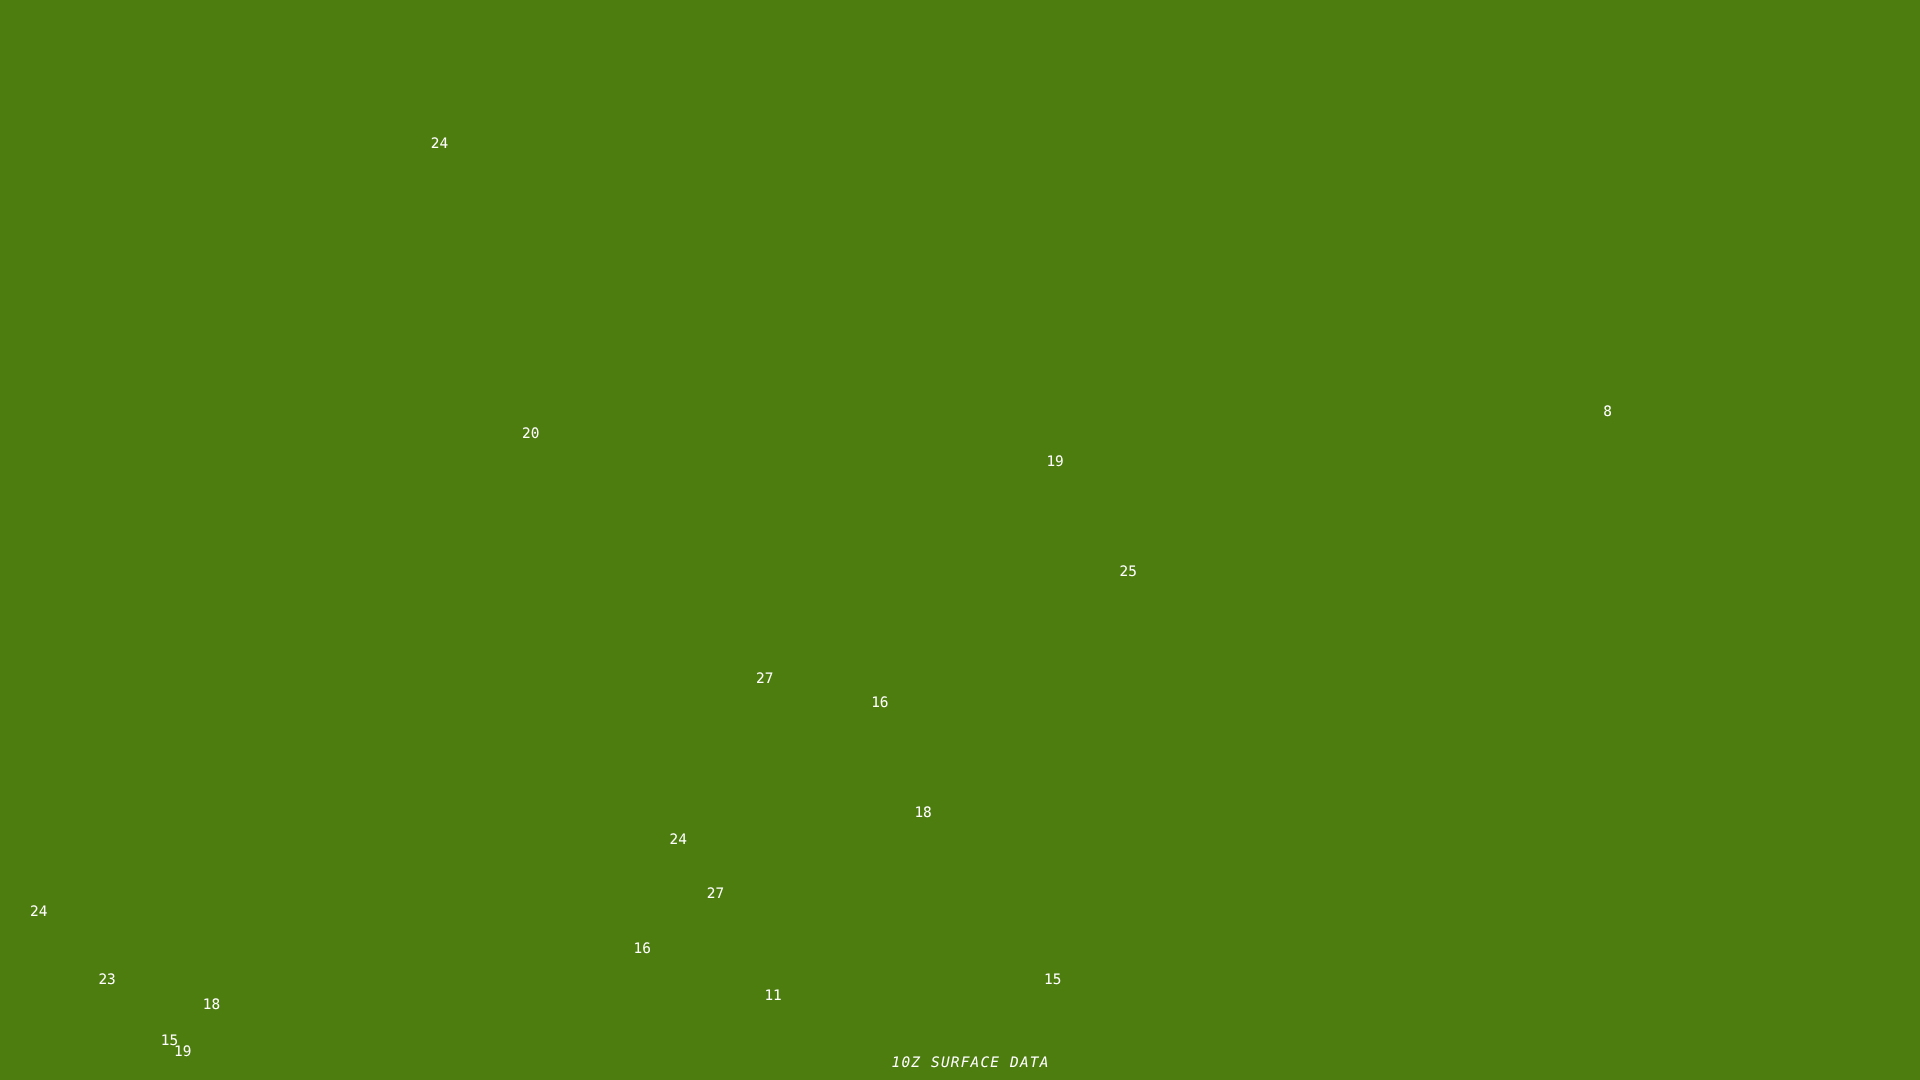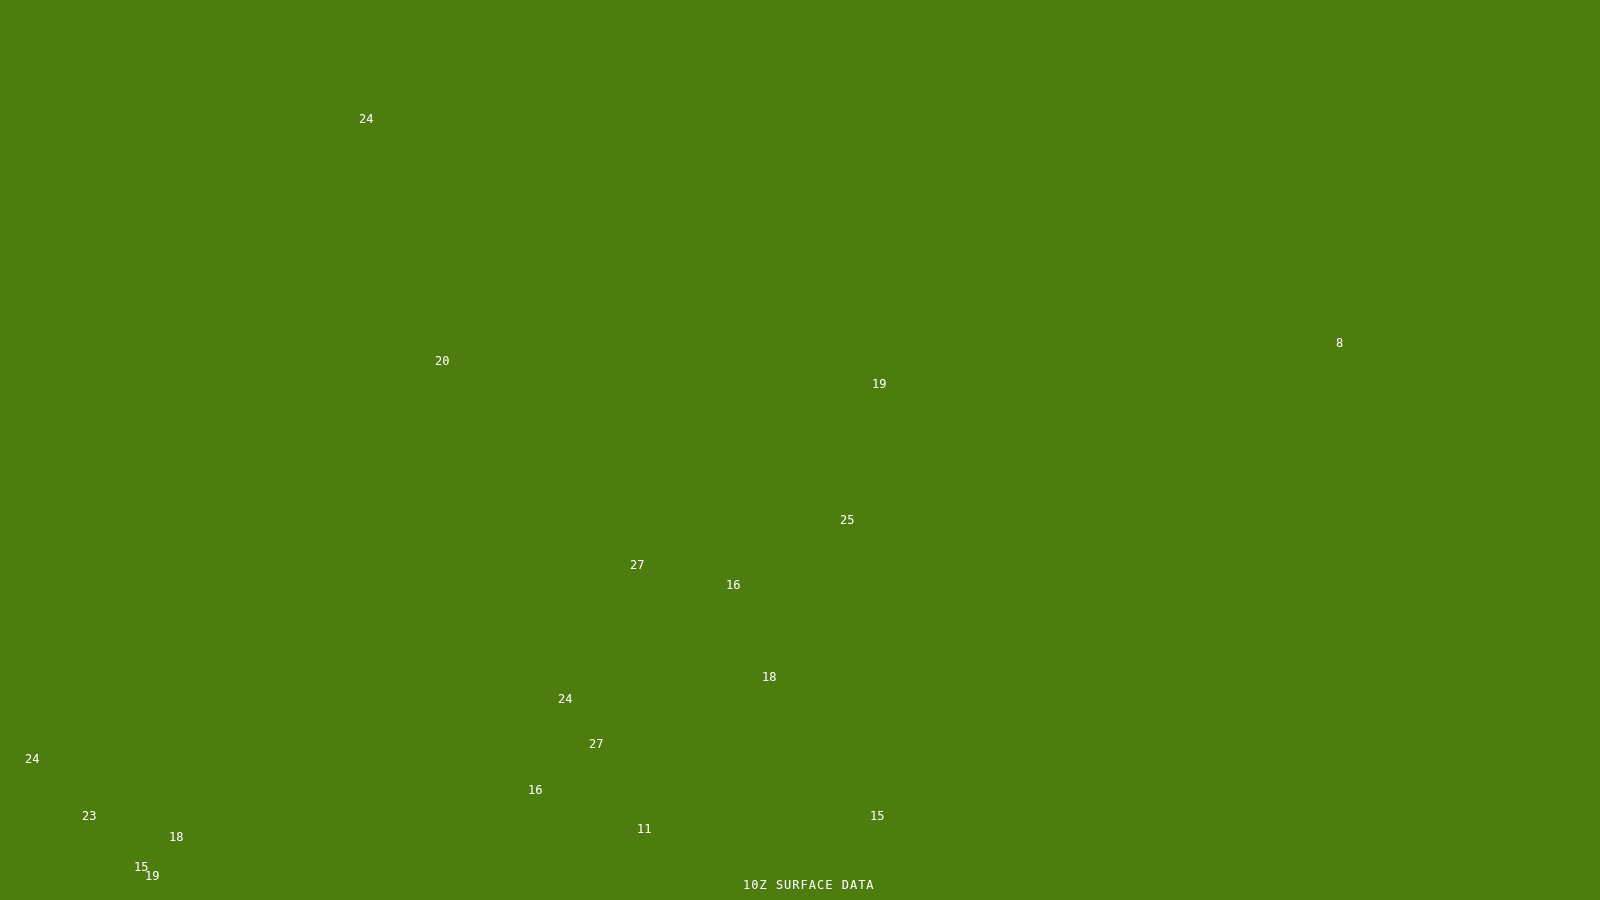--- a/index.html
+++ b/index.html
@@ -25,32 +25,33 @@
     letter-spacing: 0px;
   }
   #caption {
     position: absolute;
     color: #ffffff;
     font-family: "DejaVu Sans Mono", "Liberation Mono", monospace;
     font-size: 12px;
     line-height: 12px;
     white-space: nowrap;
     letter-spacing: 1px;
+    font-style: italic;
   }
 </style>
 </head>
 <body>
 
 <div id="stage">
   <div id="stations">
       <div class="station" style="left: 359px; top: 113px;">24</div>
       <div class="station" style="left: 415px; top: 355px; margin-left: 20px;">20</div>
       <div class="station" style="left: 1336px; top: 337px;">8</div>
       <div class="station" style="left: 872px; top: 378px;">19</div>
-      <div class="station" style="left: 840px; top: 470px; margin-top: 44px;">25</div>
+      <div class="station" style="left: 933px; top: 470px;">25</div>
       <div class="station" style="left: 630px; top: 559px;">27</div>
       <div class="station" style="left: 726px; top: 579px;">16</div>
       <div class="station" style="left: 762px; top: 671px;">18</div>
       <div class="station" style="left: 558px; top: 693px;">24</div>
       <div class="station" style="left: 589px; top: 738px;">27</div>
       <div class="station" style="left: 25px; top: 753px;">24</div>
       <div class="station" style="left: 528px; top: 784px;">16</div>
       <div class="station" style="left: 82px; top: 810px;">23</div>
       <div class="station" style="left: 870px; top: 810px;">15</div>
       <div class="station" style="left: 637px; top: 823px;">11</div>

